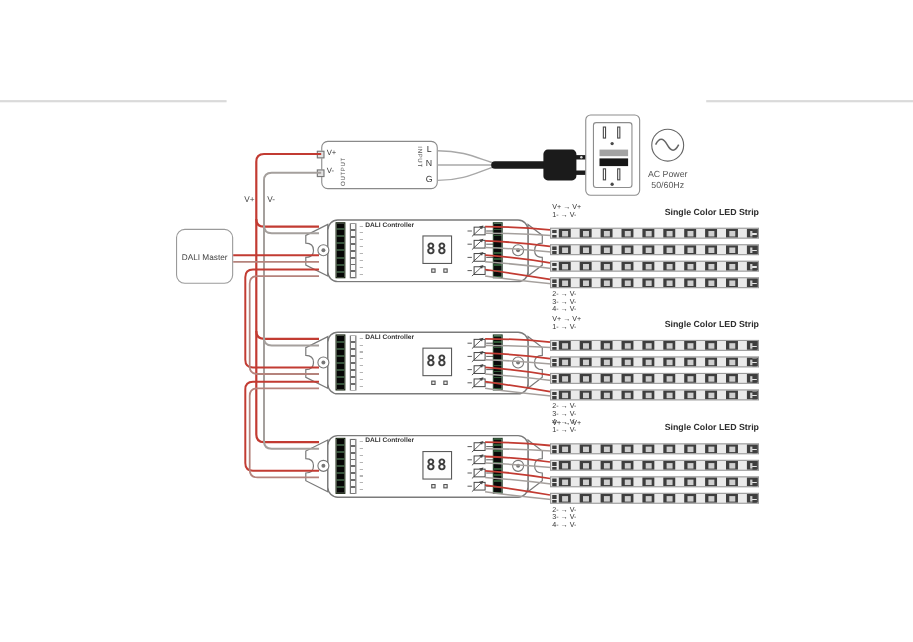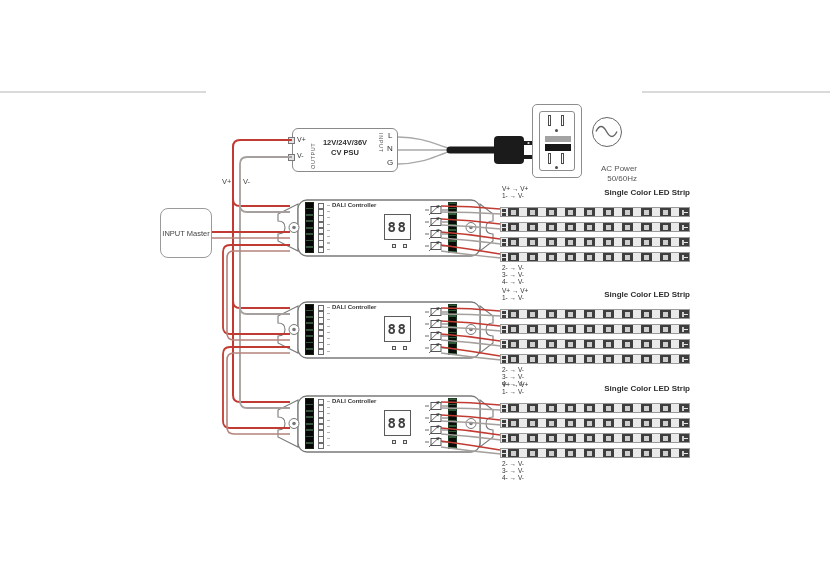--- a/index.html
+++ b/index.html
@@ -19,21 +19,21 @@
   .lng{font-size:8px;color:#333;}
   
   .outlet-plate{left:532px;top:104px;width:50px;height:74px;border:1.4px solid #8d8d8d;border-radius:5px;background:#fff;box-sizing:border-box;}
   .outlet-inner{left:539px;top:111px;width:36px;height:60px;border:1.2px solid #8d8d8d;border-radius:3px;box-sizing:border-box;}
   .slot{width:3px;height:11px;border:0.9px solid #4a4a4a;background:#fff;box-sizing:border-box;}
   .odot{width:3px;height:3px;border-radius:50%;background:#4a4a4a;}
   .bar-gray{left:545px;top:136px;width:26px;height:6px;background:#a3a3a3;}
   .bar-black{left:545px;top:144px;width:26px;height:7px;background:#161616;}
   
   .ac-circle{left:592px;top:117px;width:30px;height:30px;border:1.5px solid #666;border-radius:50%;box-sizing:border-box;}
-  .ac-label{left:577px;top:164px;width:60px;text-align:right;font-size:8px;line-height:10px;color:#555;}
+  .ac-label{left:577px;top:154px;width:60px;text-align:center;font-size:8px;line-height:10px;color:#555;}
   
   .master-box{left:160px;top:208px;width:52px;height:50px;border:1.3px solid #9a9a9a;border-radius:8px;background:#fff;box-sizing:border-box;
               display:flex;align-items:center;justify-content:center;font-size:7.5px;color:#444;}
   .bus-label{font-size:7.5px;color:#444;}
   
   .controller{position:absolute;left:272px;width:230px;height:58px;}
   .ctl-svg{position:absolute;left:0;top:0;}
   .ctl-title{position:absolute;left:60px;top:3px;font-size:6px;font-weight:bold;color:#333;}
   .term-black{position:absolute;left:33px;top:3px;width:9px;height:51px;border:0.6px solid #16240f;box-sizing:border-box;
               background:repeating-linear-gradient(180deg,#060606 0 4.6px,#35523a 4.6px 6.4px);}
@@ -67,24 +67,20 @@
 </style>
 </head>
 <body>
 
 <div class="canvas">
 
   <div class="abs edge-line" style="left:0;width:206px;"></div>
   <div class="abs edge-line" style="left:642px;width:188px;"></div>
 
   <div class="abs psu-box"></div>
-  <div class="abs psu-name">
-    <div>12V/24V/36V</div>
-    <div>CV PSU</div>
-  </div>
   <div class="abs psu-stub" style="left:288px;top:137px;"></div>
   <div class="abs psu-stub" style="left:288px;top:154px;"></div>
   <div class="abs psu-term" style="left:297px;top:136px;">V+</div>
   <div class="abs psu-term" style="left:297px;top:152px;">V-</div>
   <div class="abs vtext rot-ccw" style="left:310px;top:169px;">OUTPUT</div>
   <div class="abs vtext rot-cw" style="left:384px;top:133px;">INPUT</div>
   <div class="abs lng" style="left:388px;top:131px;">L</div>
   <div class="abs lng" style="left:387px;top:144px;">N</div>
   <div class="abs lng" style="left:387px;top:158px;">G</div>
 
@@ -106,21 +102,21 @@
     <svg width="27" height="27" viewBox="0 0 27 27">
       <path d="M3,13.5 Q8,3.5 13.5,13.5 Q19,23.5 24,13.5" fill="none" stroke="#666" stroke-width="1.4"></path>
     </svg>
   </div>
   <div class="abs ac-label">
     <div>AC Power</div>
     <div>50/60Hz</div>
   </div>
 
   <div class="master-box abs">
-    <span>INPUT Master</span>
+    <span>DALI Master</span>
   </div>
 
   <div class="controller" style="top:199px;">
     <svg class="ctl-svg" width="230" height="58" viewBox="0 0 230 58">
       <path d="M26,5 L6,15 L6,22 Q13,22 13,28.5 Q13,35 6,35 L6,42 L26,52 Z" fill="#fff" stroke="#7a7a7a" stroke-width="1.1"></path>
       <path d="M208,5 L221,15 L221,22 Q214,22 214,28.5 Q214,35 221,35 L221,42 L208,52 Z" fill="#fff" stroke="#7a7a7a" stroke-width="1.1"></path>
       <rect x="26" y="1" width="182" height="56" rx="9" fill="#fff" stroke="#7a7a7a" stroke-width="1.3"></rect>
       <circle cx="22" cy="28.5" r="5" fill="#fff" stroke="#777" stroke-width="1"></circle>
       <circle cx="22" cy="28.5" r="1.8" fill="#777"></circle>
       <circle cx="199" cy="28.5" r="5" fill="#fff" stroke="#777" stroke-width="1"></circle>

